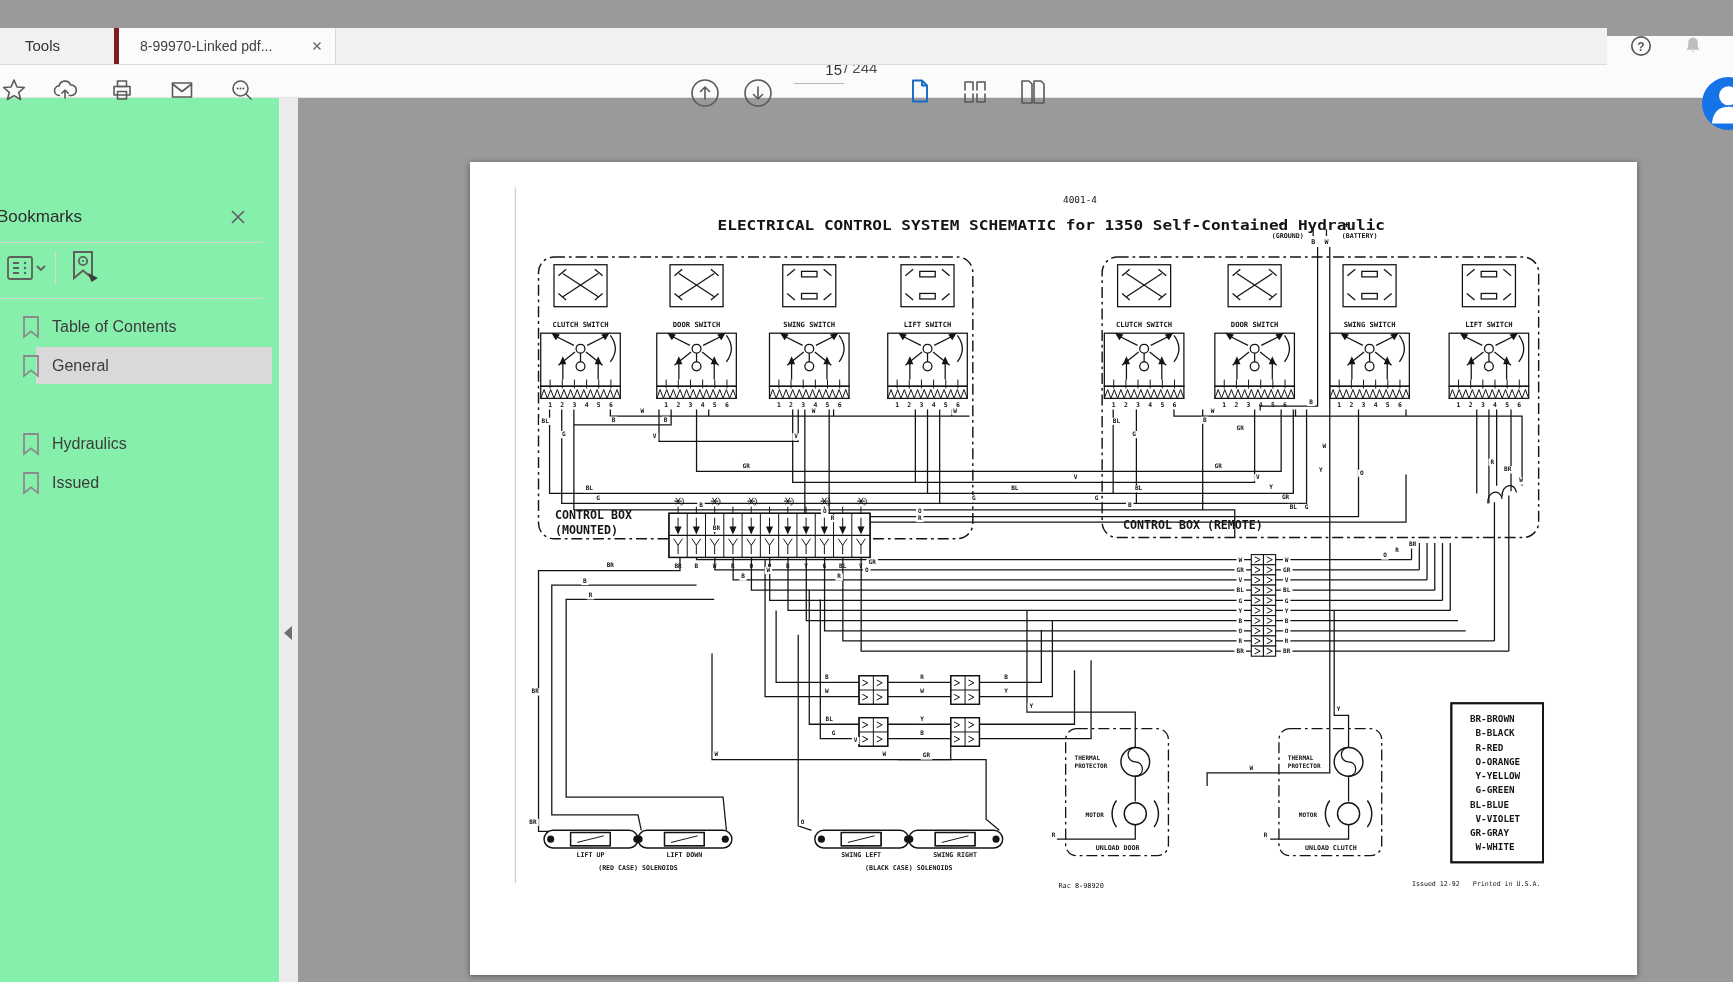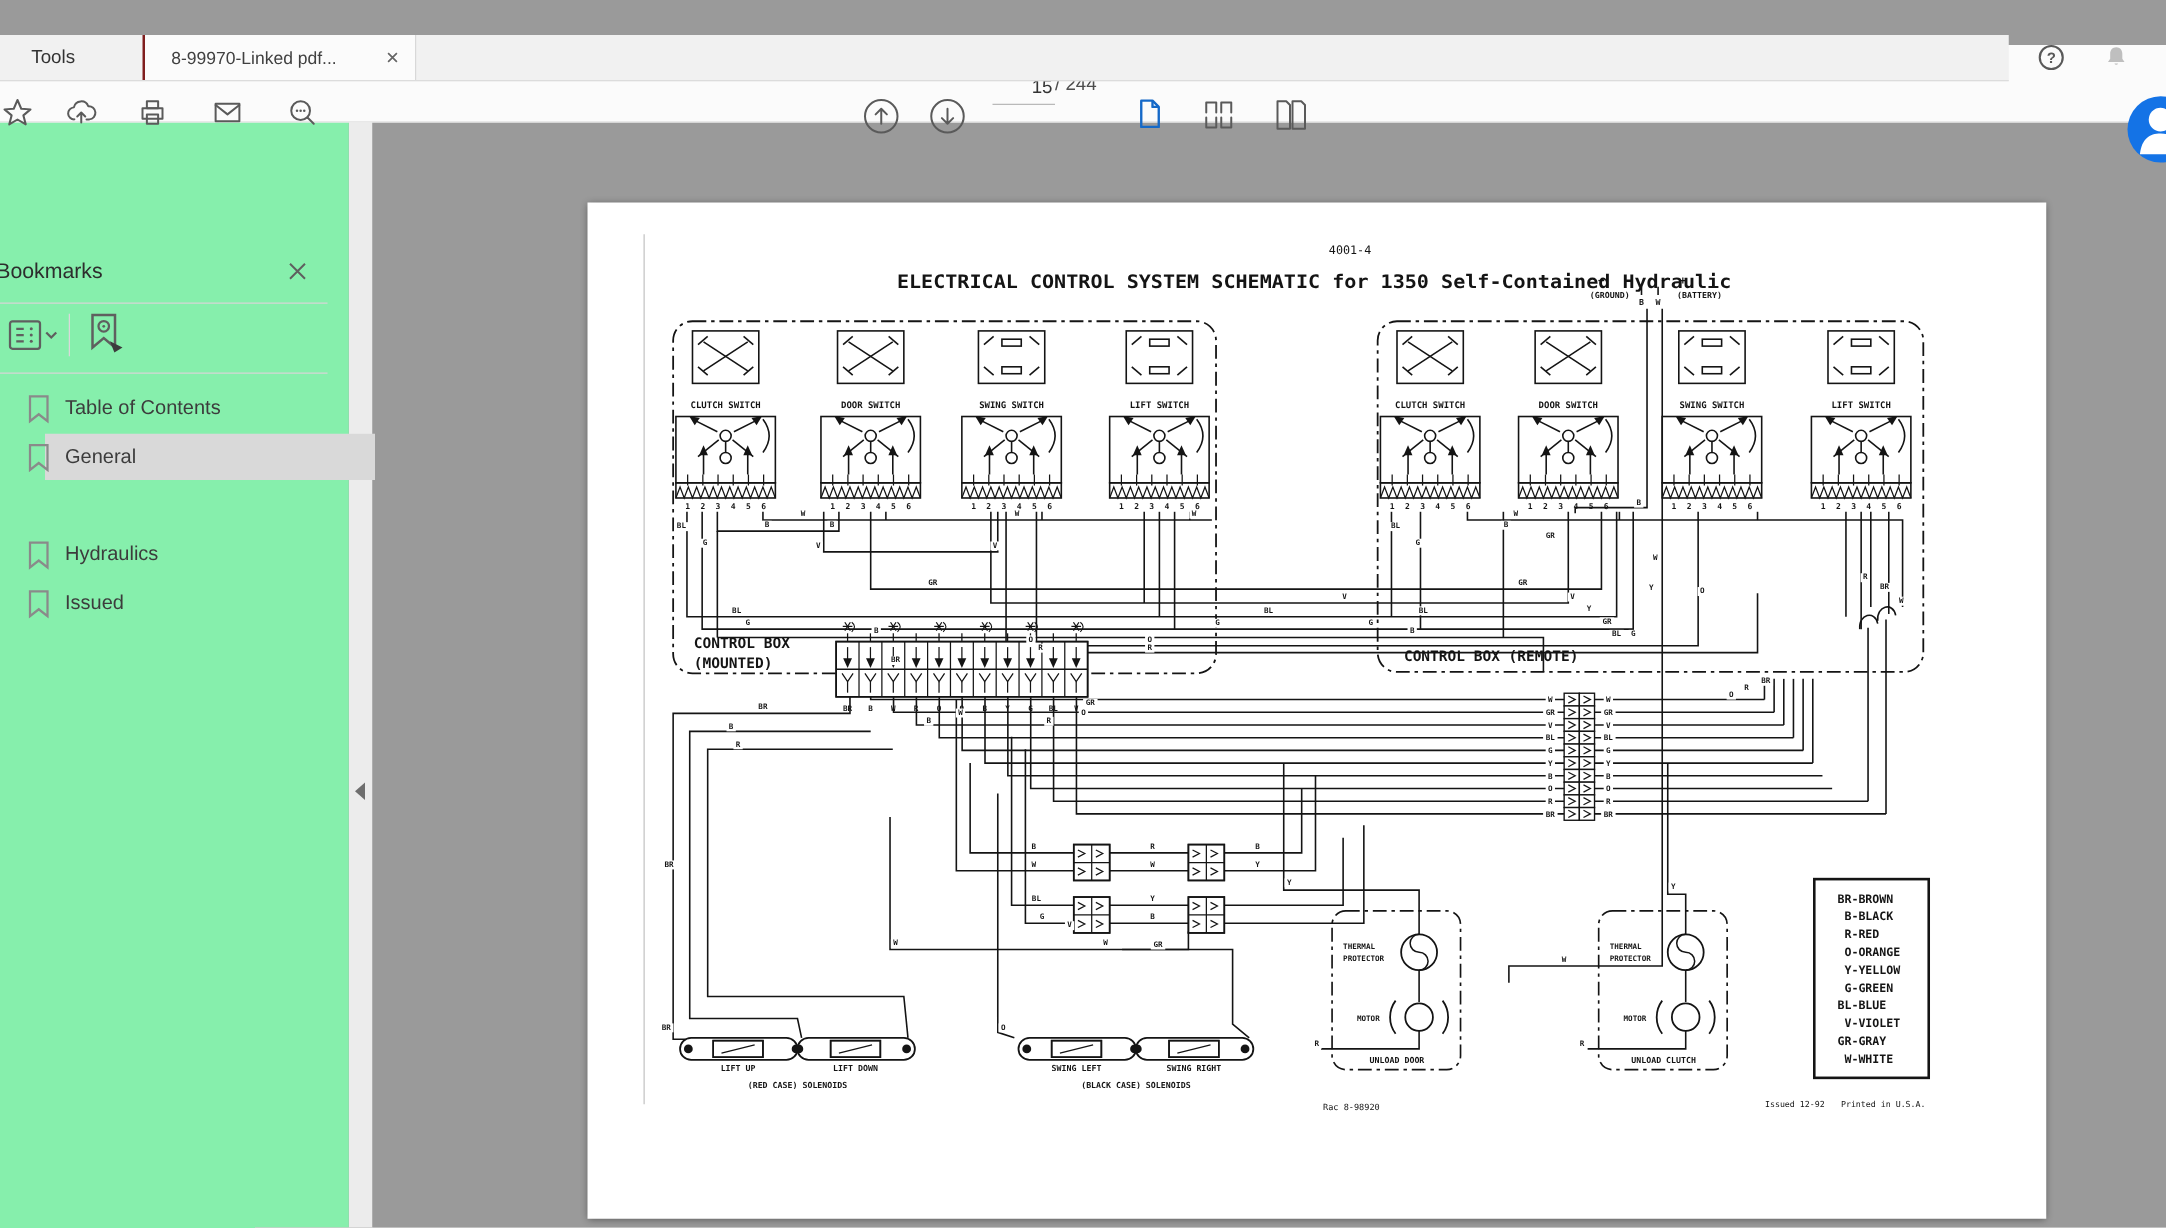--- a/index.html
+++ b/index.html
@@ -5,21 +5,21 @@
   html,body{margin:0;padding:0;}
   body{width:1733px;height:982px;position:relative;overflow:hidden;
        background:#9a9a9a;font-family:"Liberation Sans",sans-serif;
        -webkit-font-smoothing:antialiased;}
   
   .tabbar{position:absolute;left:0;top:0;width:1607px;height:36px;background:#f1f1f1;
           border-bottom:1px solid #dcdcdc;z-index:5;margin-top:28px;}
   .tab-tools{position:absolute;left:0;top:0;width:113px;height:36px;line-height:36px;
              padding-left:25px;box-sizing:border-box;font-size:15px;color:#323232;cursor:pointer;}
   .tab-doc{position:absolute;left:114px;top:0;width:216px;height:36px;background:#fbfbfb;
-           border-left:2px solid #7f1d1d;border-right:1px solid #d8d8d8;cursor:pointer;}
+           border-left:5px solid #7f1d1d;border-right:1px solid #d8d8d8;cursor:pointer;}
   .tab-doc .ttl{position:absolute;left:21px;top:0;line-height:36px;font-size:14px;color:#404040;
                 white-space:nowrap;max-width:160px;overflow:hidden;}
   .tab-close{position:absolute;right:10px;top:10px;width:16px;height:16px;}
   .tb-right-icon{position:absolute;top:7px;width:22px;height:22px;}
   
   .toolbar{position:absolute;left:0;top:36px;width:1733px;height:61px;background:#fbfbfb;
            border-bottom:1px solid #e2e2e2;z-index:4;}
   .tbtn{position:absolute;top:54px;width:26px;height:26px;transform:translateY(-13px);cursor:pointer;}
   .pagenum{position:absolute;left:794px;top:19px;width:46px;height:26px;border:none;
            border-bottom:1px solid #b9b9b9;background:transparent;text-align:right;
@@ -29,21 +29,21 @@
           background:#1473e6;cursor:pointer;}
   
   .sidebar{position:absolute;left:0;top:97px;width:279px;bottom:0;background:#86efac;z-index:3;}
   .bm-title{position:absolute;left:-3px;top:110px;font-size:17px;color:#2d2d2d;}
   .bm-close{position:absolute;left:228px;top:110px;width:20px;height:20px;cursor:pointer;}
   .bm-div1{position:absolute;left:0;top:145px;width:262px;height:1px;background:#d6d6d6;}
   .bm-div2{position:absolute;left:0;top:201px;width:262px;height:1px;background:#d6d6d6;}
   .bm-opt{position:absolute;left:6px;top:156px;width:42px;height:30px;cursor:pointer;}
   .bm-sep{position:absolute;left:55px;top:154px;width:1px;height:34px;background:#d9d9d9;}
   .bm-new{position:absolute;left:66px;top:152px;width:36px;height:38px;cursor:pointer;}
-  .bm-item{position:absolute;left:0;width:279px;height:39px;cursor:pointer;padding-left:28px;}
+  .bm-item{position:absolute;left:0;width:279px;height:39px;cursor:pointer;}
   .bm-item .flag{position:absolute;left:20px;top:8px;width:22px;height:24px;}
   .bm-item .lbl{position:absolute;left:52px;top:0;line-height:39px;font-size:16px;color:#3c3c3c;white-space:nowrap;}
   .bm-item.sel .hl{position:absolute;left:36px;top:1px;right:7px;bottom:1px;background:#d9d9d9;}
   .bm-item .lbl,.bm-item .flag{z-index:1;}
   
   .gutter{position:absolute;left:279px;top:97px;width:19px;bottom:0;background:#ececec;cursor:pointer;}
   .gutter svg{position:absolute;left:3px;top:528px;}
   .canvas{position:absolute;left:298px;top:97px;right:0;bottom:0;background:#9a9a9a;overflow:hidden;}
   .page{position:absolute;left:136px;top:65px;width:1167px;height:813px;background:#ffffff;
         box-shadow:0 1px 6px rgba(0,0,0,.45);margin-left:36px;}

